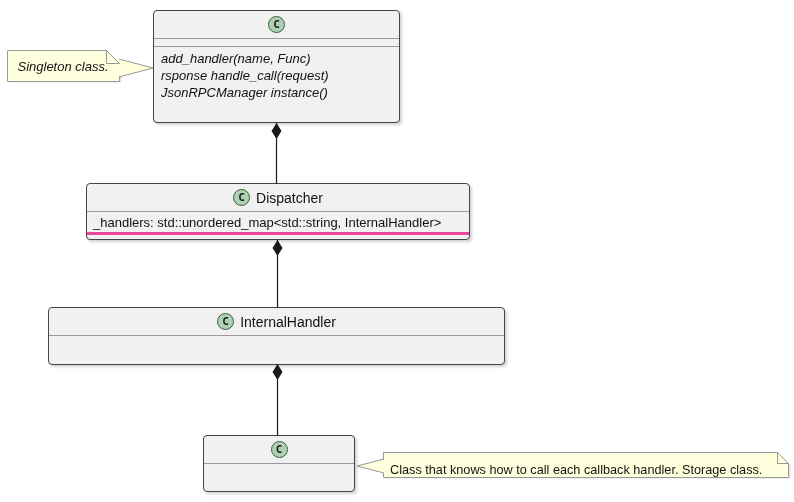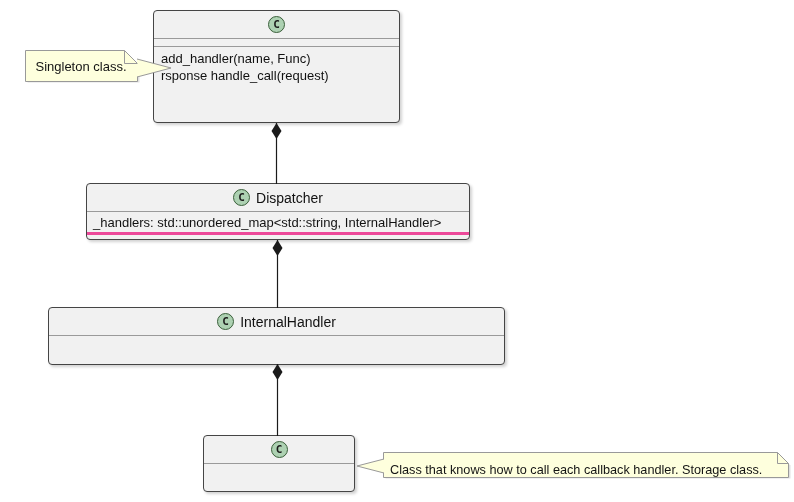--- a/index.html
+++ b/index.html
@@ -22,21 +22,21 @@
     width:17px;height:17px;border-radius:50%;box-sizing:border-box;
     background:#add1b2;border:1px solid #3a5f3a;
     display:flex;align-items:center;justify-content:center;
     font-family:"DejaVu Sans Mono",monospace;font-size:11px;font-weight:bold;color:#1c1c1c;
   }
   .cls-attrs-empty{flex:0 0 7px;border-bottom:1px solid #9a9a9a;}
   .cls-attr-row{
     flex:0 0 20px;display:flex;align-items:center;padding:0 6px;
     border-bottom:3px solid #ec4899;font-size:13px;white-space:nowrap;
   }
-  .cls-methods{flex:1 1 auto;padding:3px 7px 0 7px;font-size:13px;}
+  .cls-methods{flex:1 1 auto;padding:3px 7px 0 7px;font-size:13px;font-style:italic;}
   .cls-methods div{line-height:17px;white-space:nowrap;}
   .cls-footer{flex:1 1 auto;}
   
   #connectors{position:absolute;left:0;top:0;z-index:2;pointer-events:none;}
   
   .note-wrap{position:absolute;z-index:3;}
   .note-wrap svg{position:absolute;left:0;top:0;overflow:visible;}
   .note-text{
     position:absolute;font-size:13px;color:#141414;white-space:nowrap;
     display:flex;align-items:center;
@@ -63,20 +63,21 @@
   </svg>
 
   <div class="cls" style="left:153px;top:10px;width:247px;height:113px;">
     <div class="cls-title">
       <span class="circ">C</span>
     </div>
     <div class="cls-attrs-empty"></div>
     <div class="cls-methods">
       <div>add_handler(name, Func)</div>
       <div>rsponse handle_call(request)</div>
+      <div>JsonRPCManager instance()</div>
     </div>
   </div>
 
   <div class="cls" style="left:86px;top:183px;width:384px;height:57px;">
     <div class="cls-title">
       <span class="circ">C</span>
       <span>Dispatcher</span>
     </div>
     <div class="cls-attr-row">_handlers: std::unordered_map&lt;std::string, InternalHandler&gt;</div>
     <div class="cls-footer"></div>
@@ -90,21 +91,21 @@
     <div class="cls-footer"></div>
   </div>
 
   <div class="cls" style="left:203px;top:435px;width:152px;height:57px;">
     <div class="cls-title">
       <span class="circ">C</span>
     </div>
     <div class="cls-footer"></div>
   </div>
 
-  <div class="note-wrap" style="left:25px;top:50px;width:147px;height:19px;">
+  <div class="note-wrap" style="left:7px;top:50px;width:147px;height:19px;font-style:italic;">
     <svg width="147" height="33">
       <path d="M2.5,2.5 L101.5,2.5 L114.5,15.5 L114.5,32.5 L2.5,32.5 Z" fill="rgba(0,0,0,0.12)" stroke="none"></path>
       <path d="M0.5,0.5 L99.5,0.5 L112.5,13.5 L112.5,31.5 L0.5,31.5 Z" fill="#feffdd" stroke="#999999" stroke-width="1"></path>
       <polygon points="112,9 146,18 112,27" fill="#feffdd" stroke="none"></polygon>
       <path d="M112,9 L146,18 M112,27 L146,18" fill="none" stroke="#999999" stroke-width="1"></path>
       <path d="M99.5,0.5 L99.5,13.5 L112.5,13.5" fill="none" stroke="#999999" stroke-width="1"></path>
     </svg>
     <div class="note-text" style="left:0;top:0;width:112px;height:32px;justify-content:center;">Singleton class.</div>
   </div>
 

